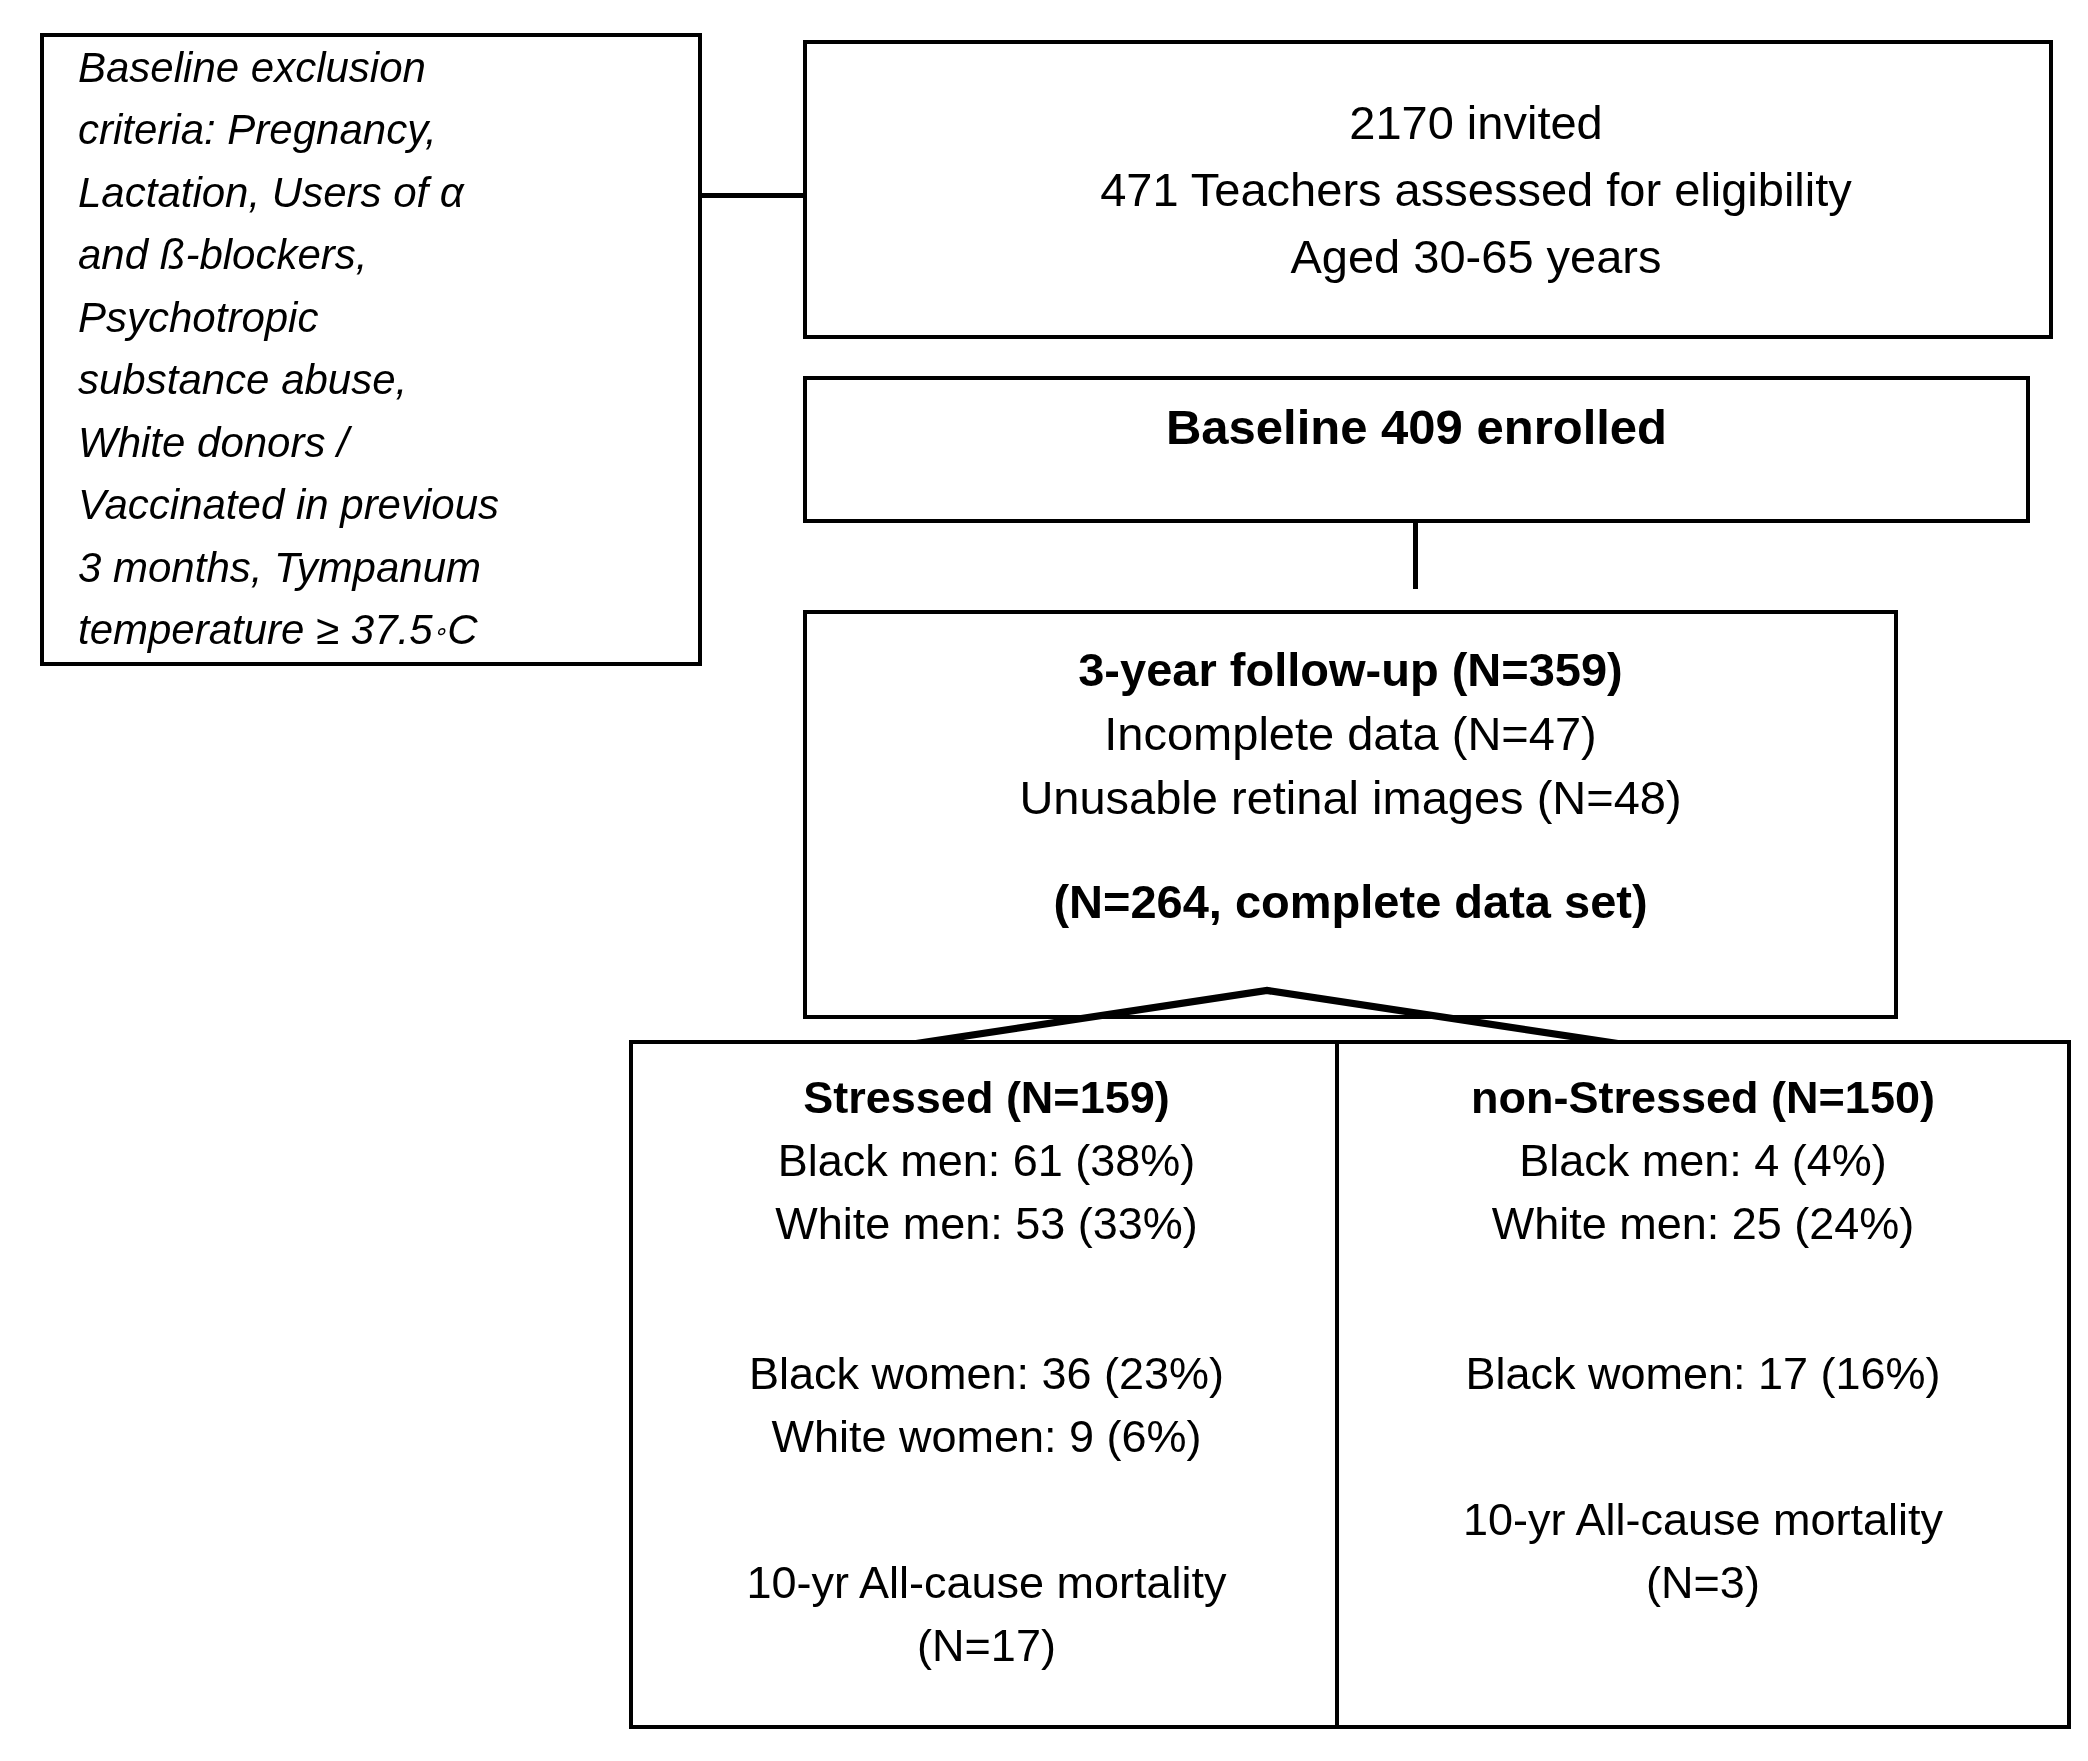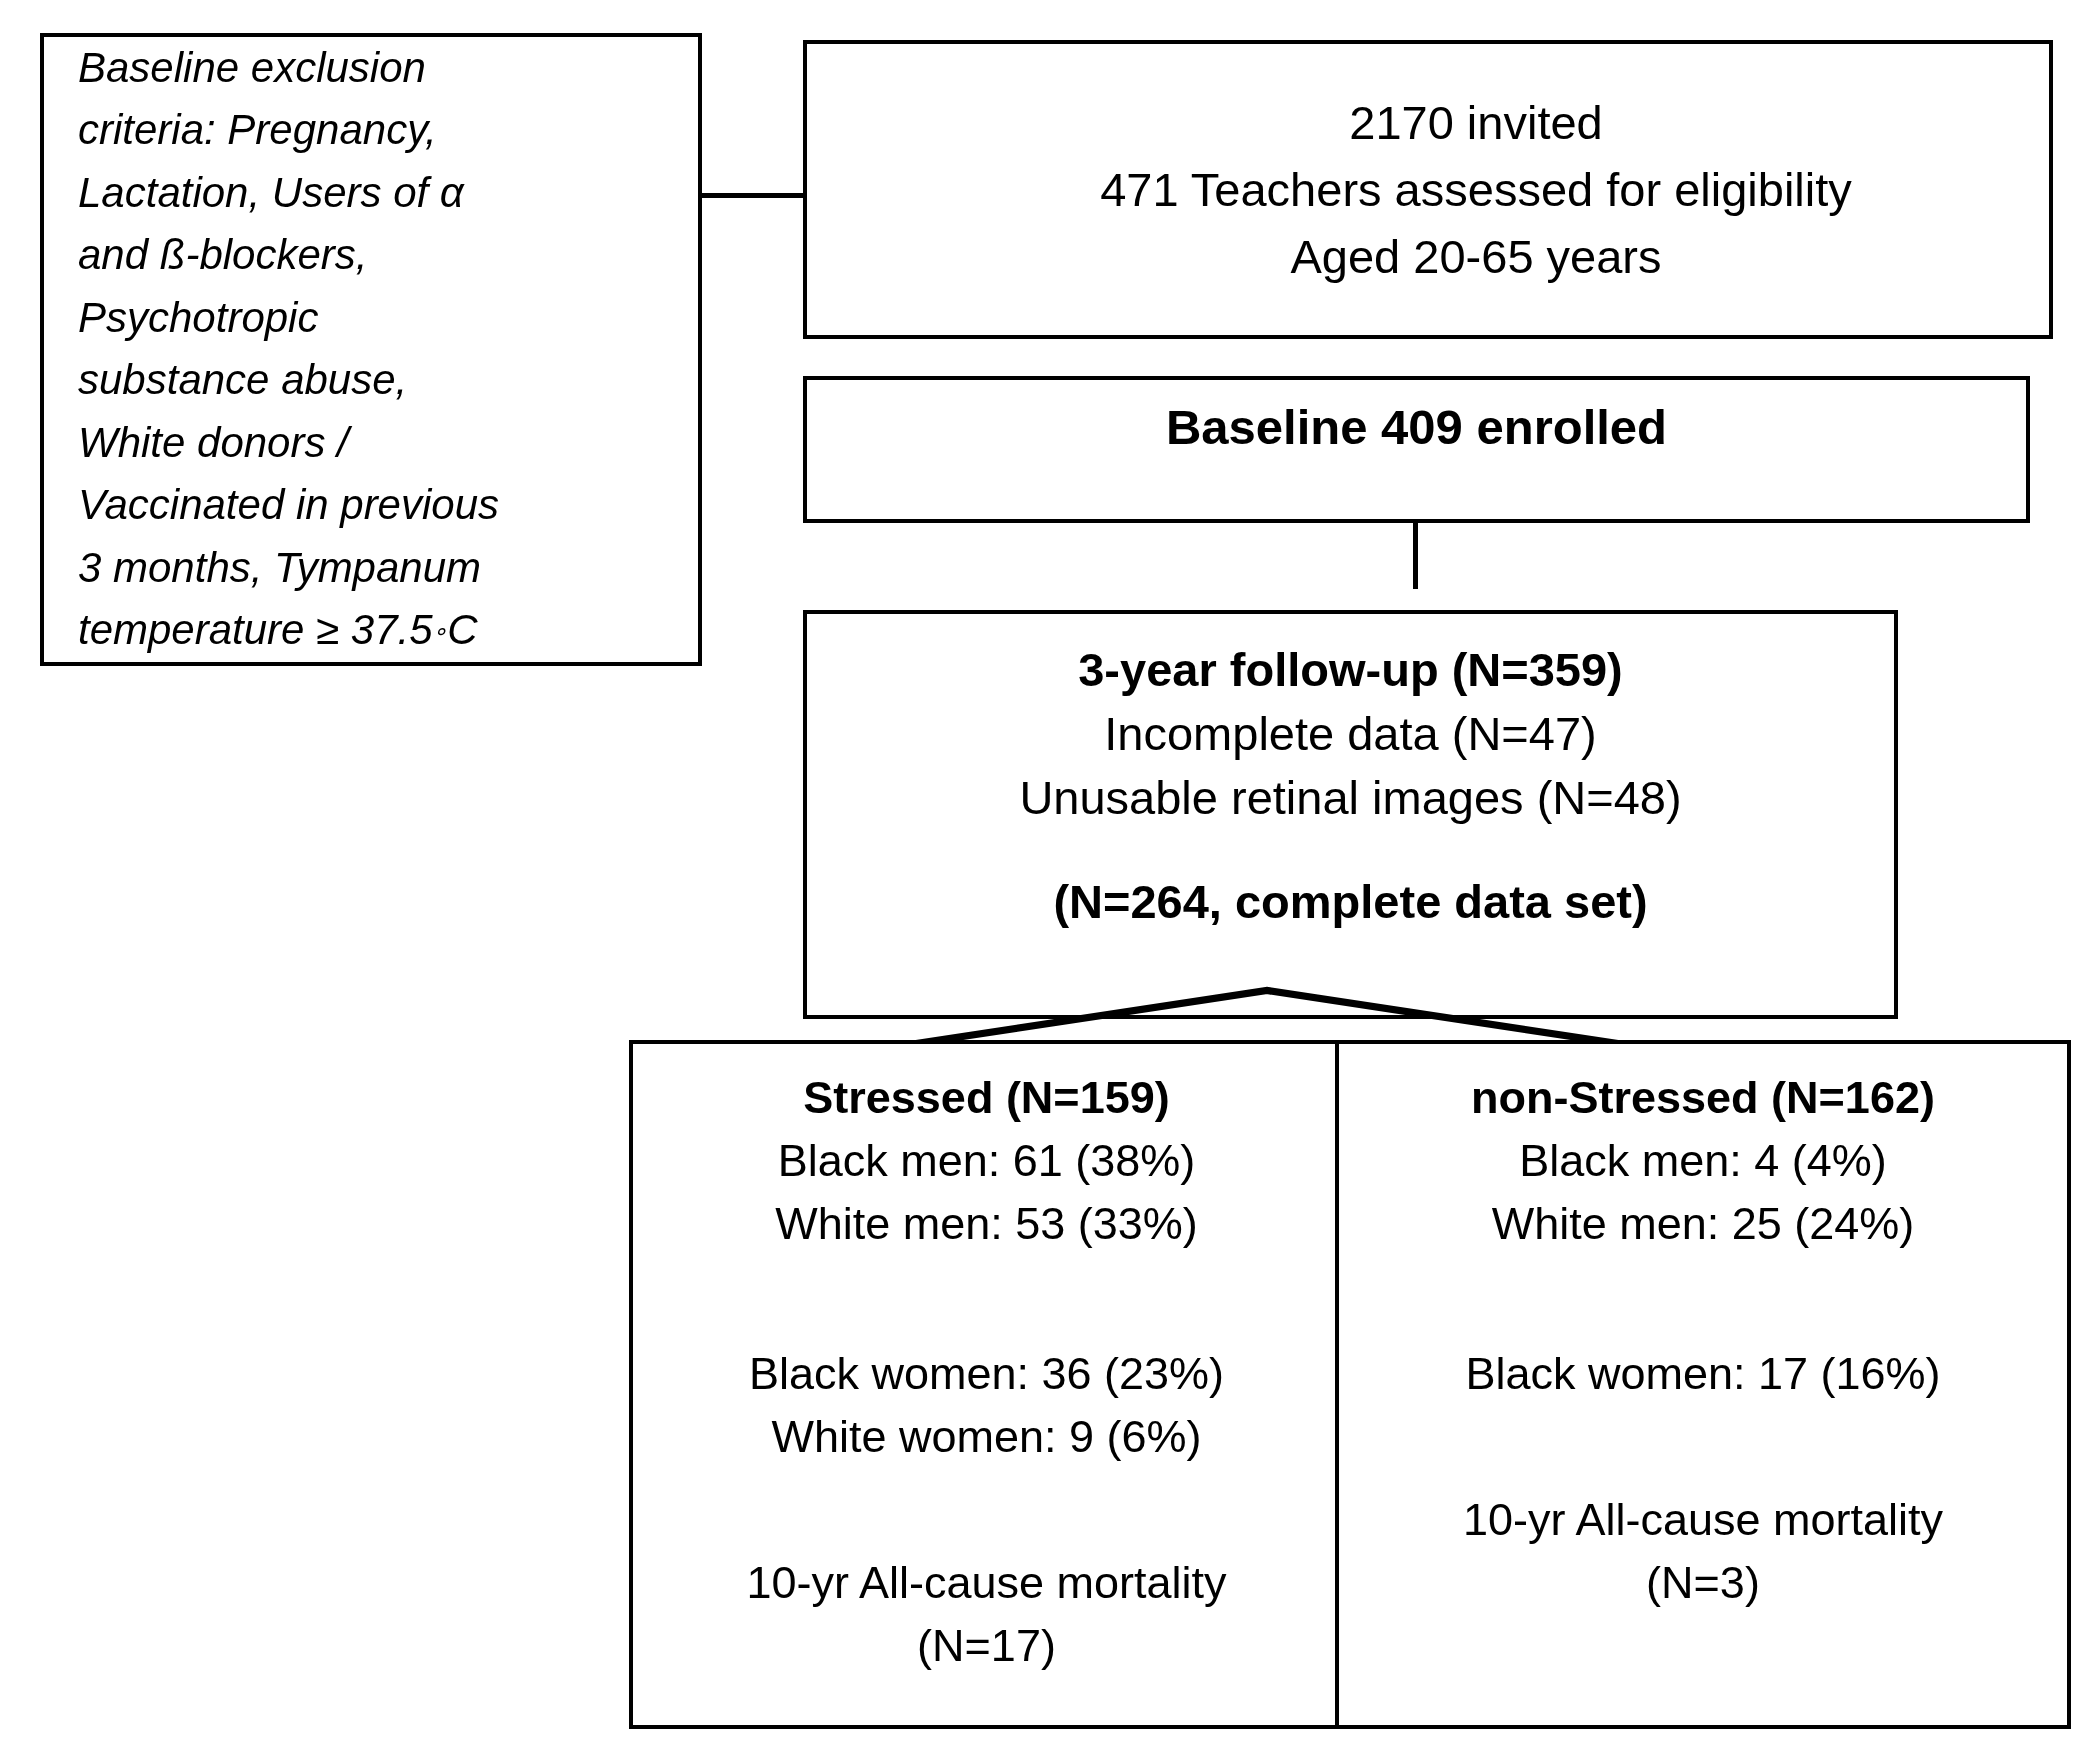--- a/index.html
+++ b/index.html
@@ -189,21 +189,21 @@
       <div class="excl-line"><span>temperature ≥ 37.5</span><span class="sup-deg">∘</span><span>C</span></div>
     </div>
   </div>
 
   <div class="conn" id="conn-exclusion-invited"></div>
 
   <div class="box" id="invited-box">
     <div class="box-inner">
       <div class="invited-line">2170 invited</div>
       <div class="invited-line">471 Teachers  assessed for eligibility</div>
-      <div class="invited-line">Aged 20-65  years</div>
+      <div class="invited-line">Aged 30-65  years</div>
     </div>
   </div>
 
   <div class="box" id="enrolled-box">
     <div class="box-inner">
       <div class="enrolled-line">Baseline 409 enrolled</div>
     </div>
   </div>
 
   <div class="conn" id="conn-enrolled-followup"></div>
@@ -231,21 +231,21 @@
       <div class="grp-line">Black women: 36 (23%)</div>
       <div class="grp-line">White women: 9 (6%)</div>
       <div class="grp-gap-md"></div>
       <div class="grp-line">10-yr All-cause mortality</div>
       <div class="grp-line">(N=17)</div>
     </div>
   </div>
 
   <div class="box" id="nonstressed-box">
     <div class="box-inner group-inner">
-      <div class="grp-line bold">non-Stressed  (N=162)</div>
+      <div class="grp-line bold">non-Stressed  (N=150)</div>
       <div class="grp-line">Black men: 4 (4%)</div>
       <div class="grp-line">White men: 25 (24%)</div>
       <div class="grp-gap-lg"></div>
       <div class="grp-line">Black women: 17 (16%)</div>
       <div class="grp-gap-md"></div>
       <div class="grp-line">10-yr All-cause mortality</div>
       <div class="grp-line">(N=3)</div>
     </div>
   </div>
 

